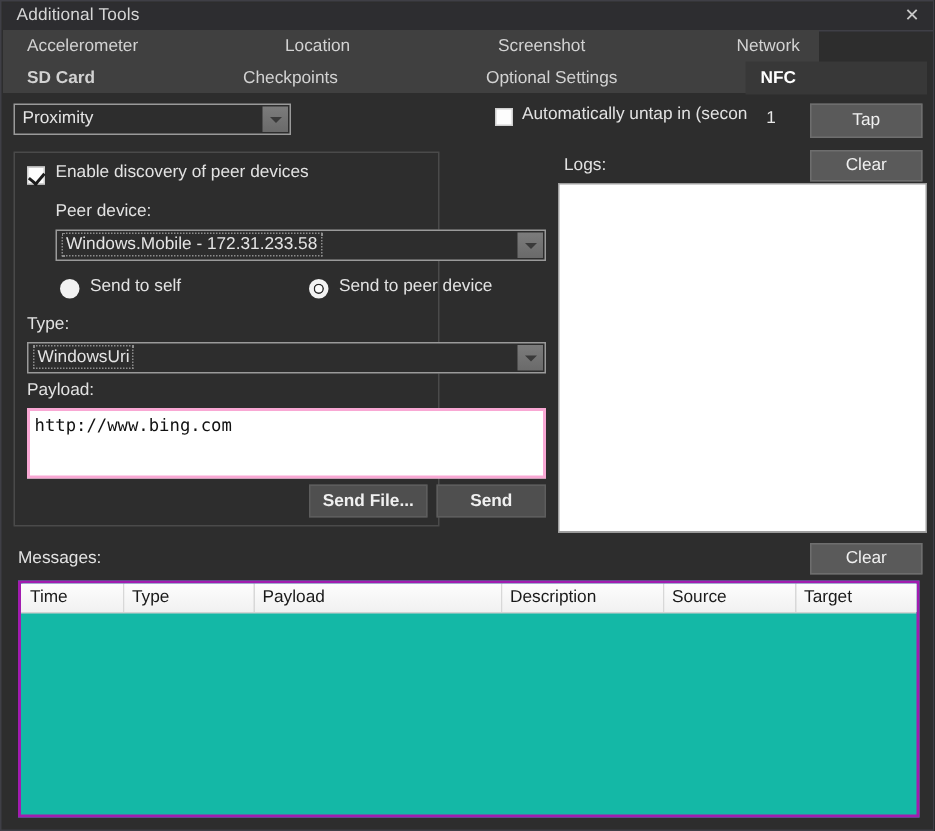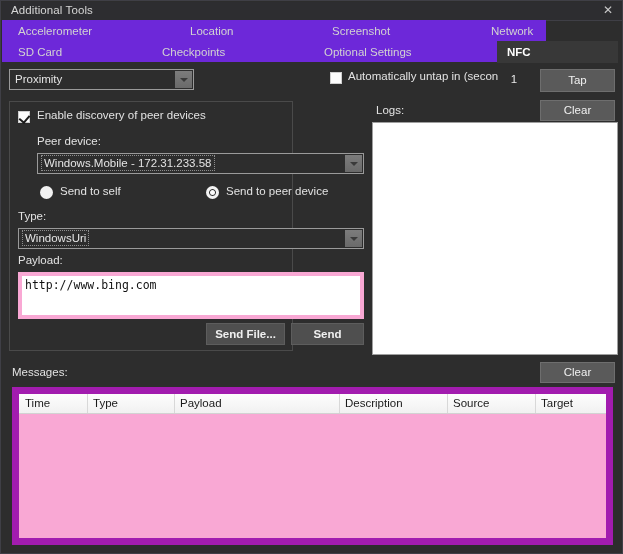--- a/index.html
+++ b/index.html
@@ -45,21 +45,21 @@
     line-height: 17px;
     text-align: center;
     cursor: default;
   }
 
   
   .tabstrip {
     position: absolute;
     left: 1px; top: 19px;
     width: 544px; height: 42px;
-    background: #6d28d9;
+    background: #404040;
   }
   .tab {
     position: absolute;
     height: 21px;
     line-height: 21px;
     font-size: 11.5px;
     color: #d2d2d2;
     padding-left: 10px;
     box-sizing: border-box;
     cursor: default;
@@ -188,21 +188,21 @@
     width: 5px; height: 5px;
     border-radius: 50%;
     background: #fbfbfb;
   }
 
   
   .payload {
     position: absolute;
     box-sizing: border-box;
     background: #ffffff;
-    border: 4px solid #f9a8d4;
+    border: 2px solid #f9a8d4;
     overflow: hidden;
   }
   .payload .txt {
     position: absolute;
     left: 3px; top: 2px;
     font-family: "DejaVu Sans Mono", "Liberation Mono", monospace;
     font-size: 11.5px;
     color: #111111;
     white-space: pre;
   }
@@ -212,22 +212,22 @@
     position: absolute;
     box-sizing: border-box;
     background: #ffffff;
     border: 1px solid #9f9f9f;
   }
 
   
   .grid {
     position: absolute;
     box-sizing: border-box;
-    background: #f9a8d4;
-    border: 7px solid #a21caf;
+    background: #14b8a6;
+    border: 2px solid #a21caf;
     overflow: hidden;
   }
   .grid-header {
     position: absolute;
     left: 0; top: 0;
     right: 0; height: 19px;
     background: linear-gradient(#fdfdfd, #f0f0f0);
     border-bottom: 1px solid #d2d2d2;
   }
   .gh-cell {
@@ -252,21 +252,21 @@
     <span class="titlebar-text">Additional Tools</span>
     <div class="close-btn">✕</div>
   </div>
 
   <div class="tabstrip">
     <div class="tab" style="left:6px;  top:1px;  width:140px;">Accelerometer</div>
     <div class="tab" style="left:178px;top:1px;  width:120px;">Location</div>
     <div class="tab" style="left:320px;top:1px;  width:120px;">Screenshot</div>
     <div class="tab" style="left:479px;top:1px;  width:120px;">Network</div>
 
-    <div class="tab" style="left:6px;  top:22px; width:140px;">SD Card</div>
+    <div class="tab" style="left:6px;  top:22px; width:140px;font-weight:bold;">SD Card</div>
     <div class="tab" style="left:150px;top:22px; width:140px;">Checkpoints</div>
     <div class="tab" style="left:312px;top:22px; width:150px;">Optional Settings</div>
     <div class="tab selected" style="left:495px;top:21px;width:121px;height:22px;line-height:22px;">NFC</div>
   </div>
 
   <div class="combo" style="left:8px; top:68px; width:185px;">
     <span class="val">Proximity</span>
     <span class="arrowbtn"></span>
   </div>
 

